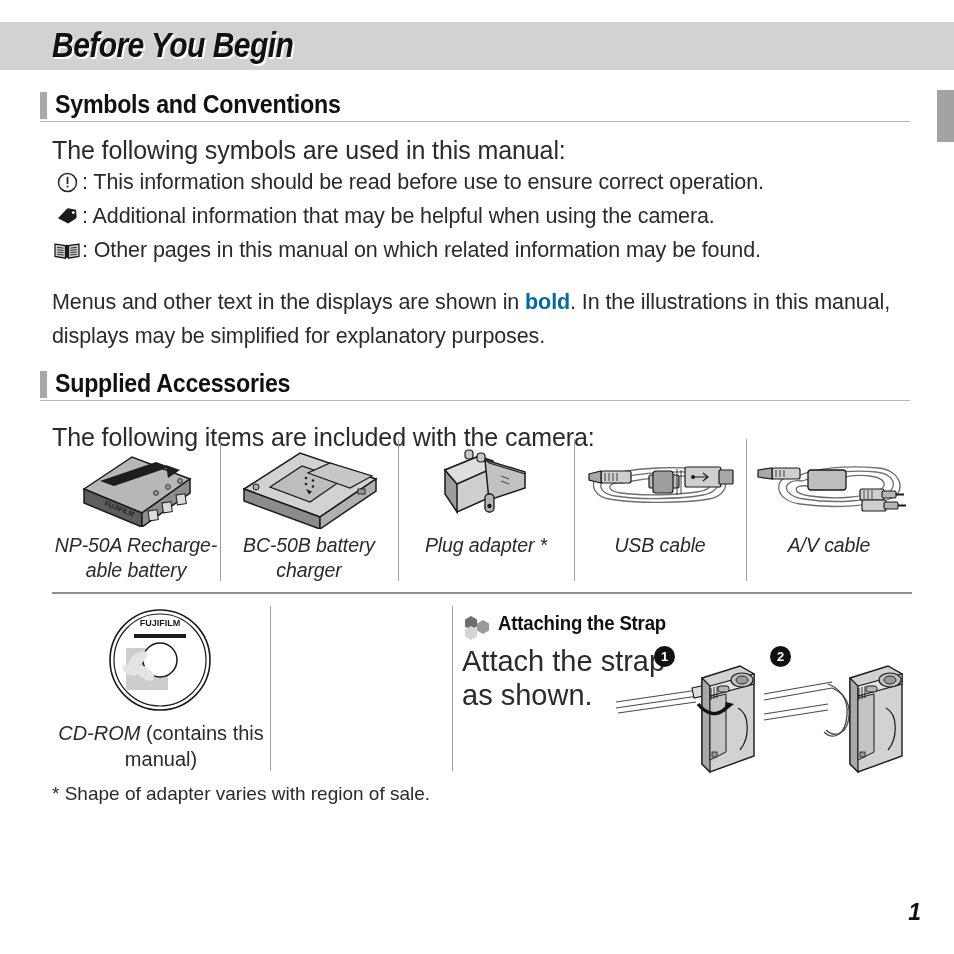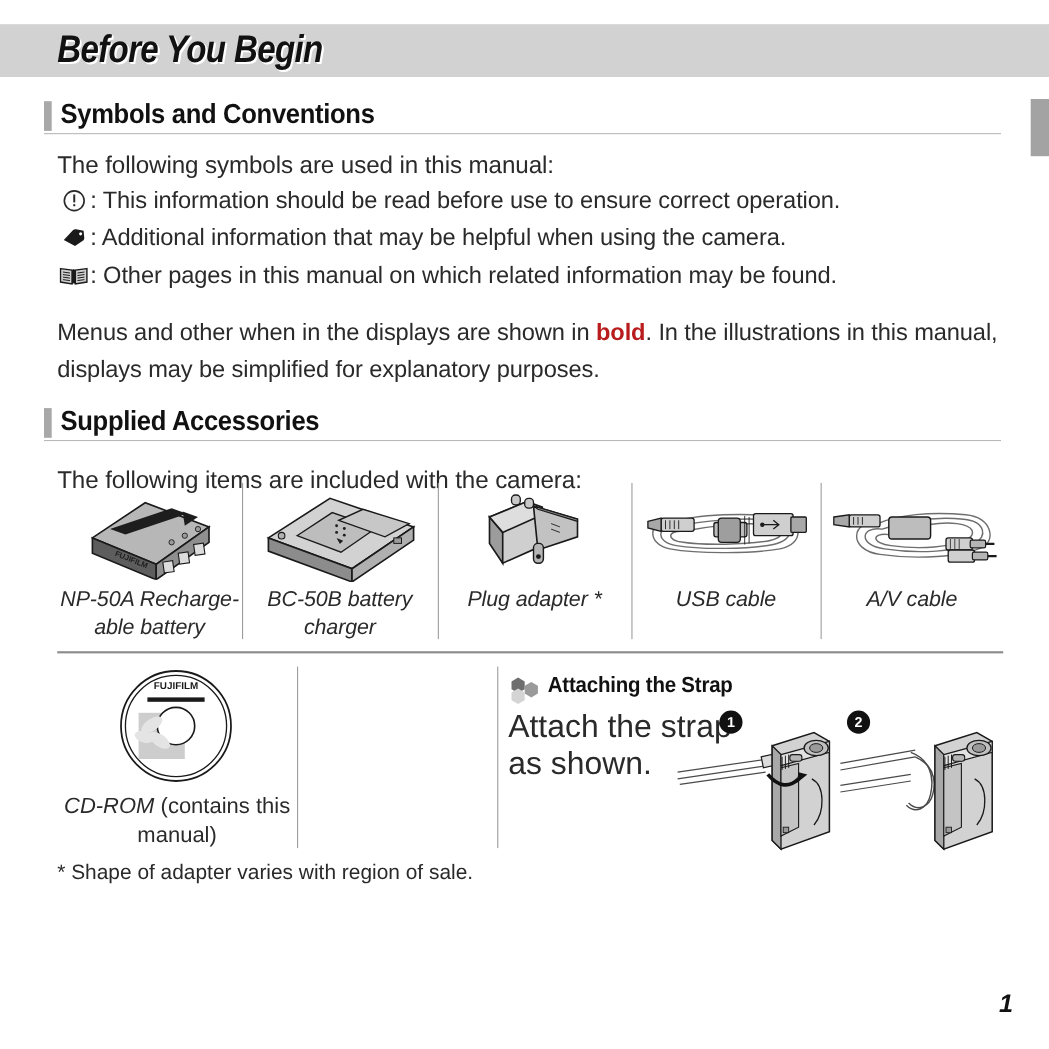--- a/index.html
+++ b/index.html
@@ -45,28 +45,28 @@
     white-space: nowrap; color: #111;
   }
   .section-head .rule {
     position: absolute; left: 0; top: 31px; width: 870px; height: 1px;
     background: #b9b9b9;
   }
 
   
   .body-line {
     position: absolute;
-    font-size: 22px; line-height: 34px; color: #2a2a2a;
+    font-size: 25px; line-height: 34px; color: #2a2a2a;
     white-space: nowrap; letter-spacing: -0.1px;
   }
   .para {
     position: absolute; font-size: 21.5px; line-height: 34px;
     color: #2a2a2a; letter-spacing: -0.1px;
   }
-  .para b { font-weight: bold; color: #b91c1c; }
+  .para b { font-weight: bold; color: #0369a1; }
 
   
   .sym-row { position: absolute; left: 52px; height: 34px; }
   .sym-glyph {
     position: absolute; left: 0; top: 0; width: 30px; height: 30px;
     display: flex; align-items: center; justify-content: center;
   }
   .sym-text {
     position: absolute; left: 30px; top: 0;
     font-size: 21.5px; line-height: 31px; white-space: nowrap;
@@ -189,21 +189,21 @@
             <line x1="16.4" y1="9.5" x2="22.8" y2="8.6"></line>
           <line x1="16.4" y1="11.8" x2="22.8" y2="10.9"></line>
             <line x1="16.4" y1="14.1" x2="22.8" y2="13.2"></line>
         </g>
       </svg>
     </span>
     <span class="sym-text">: Other pages in this manual on which related information may be found.</span>
   </div>
 
   <div class="para" style="left:52px; top:285px; width:875px;">
-    <span>Menus and other when in the displays are shown in </span><b>bold</b><span>.  In the illustrations in this manual, displays may be simplified for explanatory purposes.</span>
+    <span>Menus and other text in the displays are shown in </span><b>bold</b><span>.  In the illustrations in this manual, displays may be simplified for explanatory purposes.</span>
   </div>
 
   <div class="section-head" style="top:369px;">
     <div class="bar"></div>
     <div class="txt">Supplied Accessories</div>
     <div class="rule"></div>
   </div>
 
   <div class="body-line" style="left:52px; top:420px;">The following items are included with the camera:</div>
 

